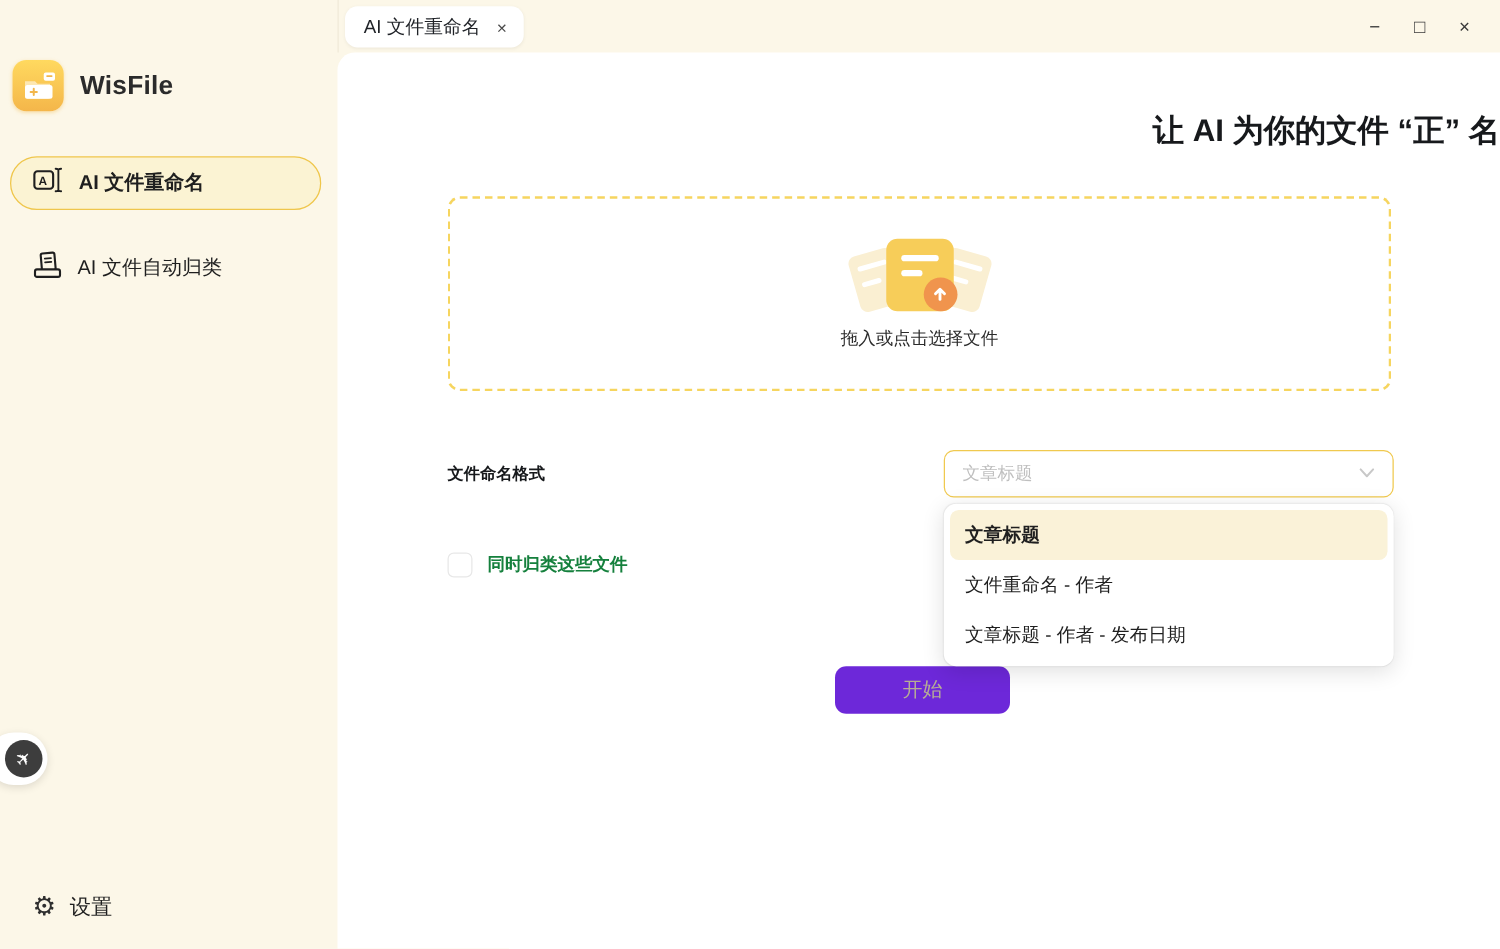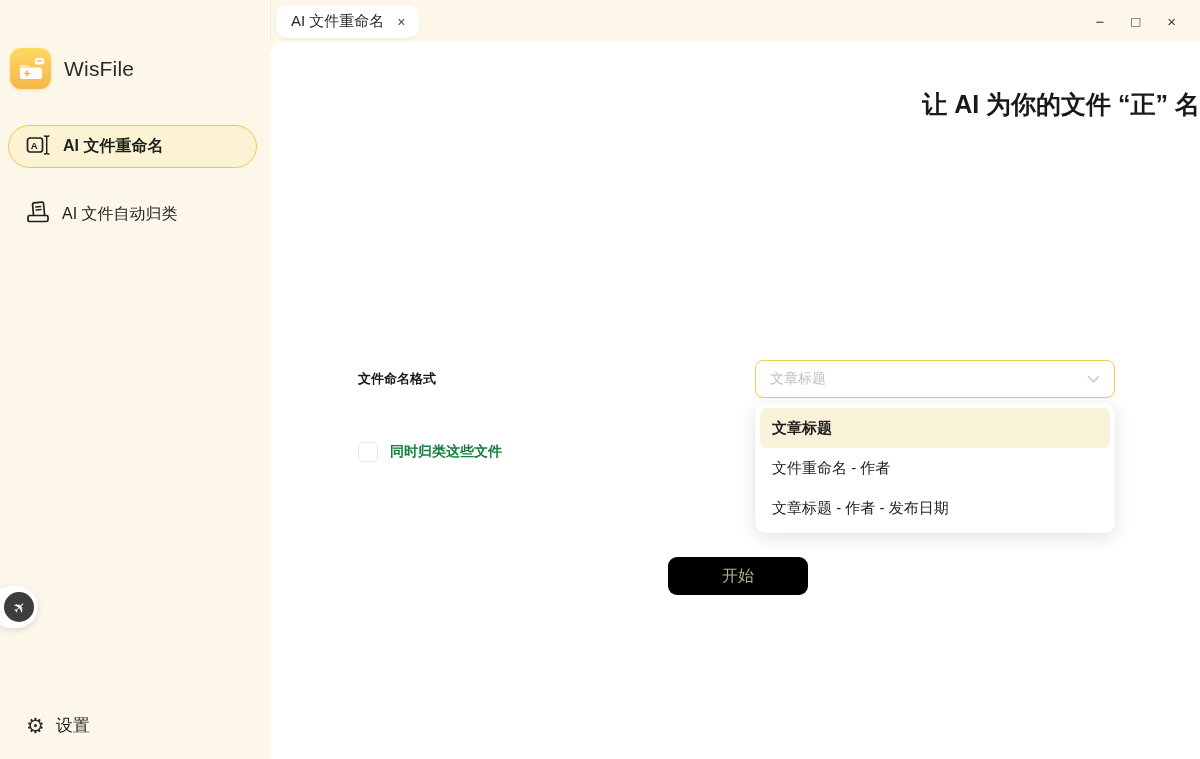--- a/index.html
+++ b/index.html
@@ -14,21 +14,21 @@
 
   
   .sidebar { position:absolute; left:0; top:0; width:270px; height:759px; }
   .brand { position:absolute; left:10px; top:48px; display:flex; align-items:center; gap:13px; }
   .logo {
     width:41px; height:41px; border-radius:11px;
     background:linear-gradient(180deg,#FFD95F,#F4B64A);
     display:flex; align-items:center; justify-content:center;
     box-shadow:0 1px 3px rgba(240,180,60,.35);
   }
-  .brand-name { font-size:21px; font-weight:normal; color:#2B2B2B; letter-spacing:.2px; }
+  .brand-name { font-size:21px; font-weight:bold; color:#2B2B2B; letter-spacing:.2px; }
 
   .nav-item { display:flex; align-items:center; gap:11px; padding-left:17px; cursor:pointer; }
   .nav-item .nav-label { font-size:16px; color:#1F1F1F; }
   .nav-item.selected {
     position:absolute; left:8px; top:125px; width:249px; height:43px;
     border:1px solid #EFC64B; border-radius:22px; background:#FBF3D3;
   }
   .nav-item.selected .nav-label { font-weight:bold; }
   .nav-item.plain { position:absolute; left:8px; top:198px; width:249px; height:32px; }
 
@@ -132,22 +132,22 @@
   .option.active { background:#FAF2D8; font-weight:bold; }
 
   .checkbox-row { position:absolute; left:88px; top:400px; display:flex; align-items:center; gap:12px; }
   .checkbox {
     width:20px; height:20px; border:1.5px solid #E8E8E8; border-radius:5px;
     background:#fff; cursor:pointer;
   }
   .checkbox-label { font-size:14px; font-weight:600; color:#15803d; }
 
   .start-btn {
-    position:absolute; left:398px; top:515px; width:140px; height:38px;
-    background:#000000; border:none; border-radius:9px;
+    position:absolute; left:398px; top:491px; width:140px; height:38px;
+    background:#6d28d9; border:none; border-radius:9px;
     font-size:16px; color:#B7AE95;
     display:flex; align-items:center; justify-content:center;
     font-family:inherit; cursor:pointer;
   }
 </style>
 </head>
 <body>
 
 <div class="app">
 
@@ -213,20 +213,42 @@
       <span class="win-btn">−</span>
       <span class="win-btn">□</span>
       <span class="win-btn">×</span>
     </div>
   </div>
 
   <div class="main">
 
     <div class="page-title">让 AI 为你的文件 “正” 名</div>
 
+    <div class="dropzone">
+      <div class="upload-art">
+        <div class="card-side card-left">
+            <i></i>
+            <i></i>
+          </div>
+        <div class="card-side card-right">
+            <i></i>
+            <i></i>
+          </div>
+        <div class="card-main">
+            <span class="l1"></span>
+            <span class="l2"></span>
+          </div>
+        <div class="upload-badge">
+          <svg width="14" height="14" viewBox="0 0 14 14">
+            <path d="M7 11.5 V3.5 M3.4 7 L7 3.4 L10.6 7" fill="none" stroke="#ffffff" stroke-width="2.3" stroke-linecap="round" stroke-linejoin="round"></path>
+          </svg>
+        </div>
+      </div>
+      <div class="dropzone-label">拖入或点击选择文件</div>
+    </div>
 
     <div class="format-label">文件命名格式</div>
 
     <div class="select">
       <span class="select-value">文章标题</span>
       <span>
         <svg width="13" height="9" viewBox="0 0 13 9">
           <path d="M1.5 1.5 L6.5 7 L11.5 1.5" fill="none" stroke="#C8C8C8" stroke-width="1.6" stroke-linecap="round" stroke-linejoin="round"></path>
         </svg>
       </span>

